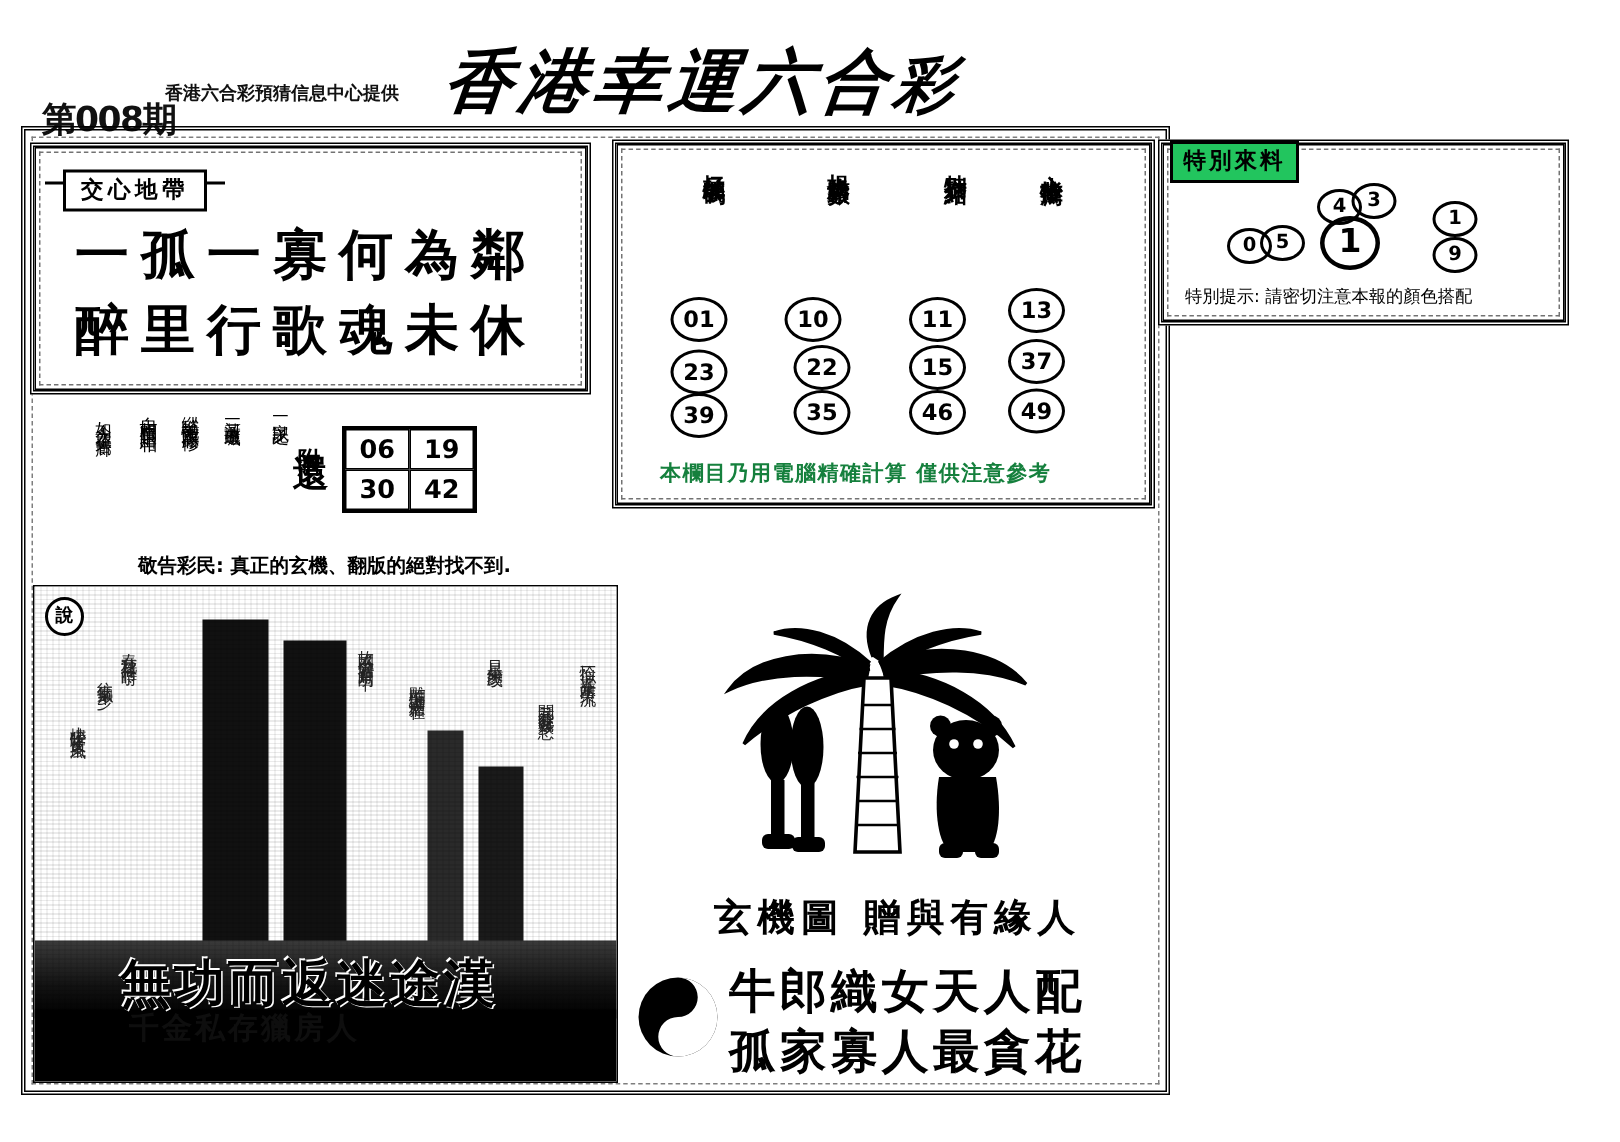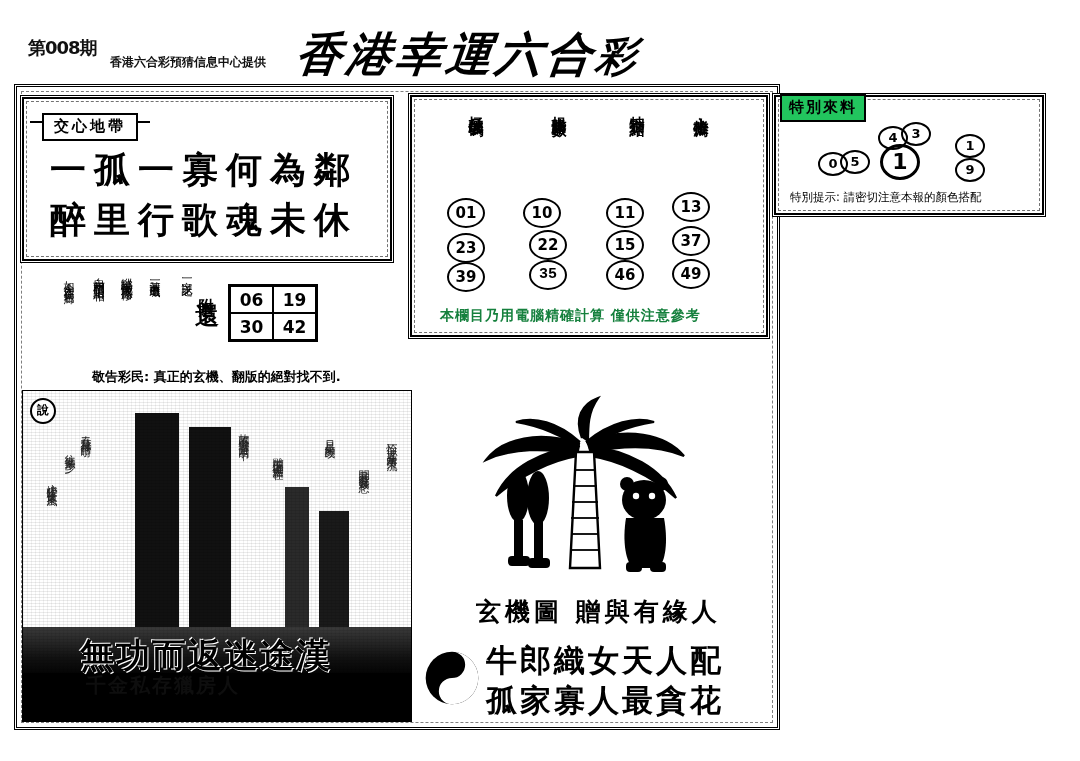--- a/index.html
+++ b/index.html
@@ -7,22 +7,22 @@
     width:1080px;height:761px;
     background:#fff;
     font-family:"DejaVu Sans","Liberation Sans",sans-serif;
     overflow:hidden;
     position:relative;
   }
   .page{position:absolute;left:0;top:0;width:1080px;height:761px;}
 
   
   .issue{
-    position:absolute;left:28px;top:36px;
-    font-size:18px;font-weight:bold;color:#111;
+    position:absolute;left:28px;top:64px;
+    font-size:23px;font-weight:bold;color:#111;
     letter-spacing:-1px;
   }
   .provider{
     position:absolute;left:110px;top:54px;
     font-size:12px;font-weight:bold;color:#111;
     letter-spacing:0px;
   }
   .masthead{
     position:absolute;left:296px;top:24px;
     font-size:46px;font-weight:bold;color:#000;
@@ -282,21 +282,21 @@
   <div class="num-circle" style="left:523px;top:198px;">10</div>
   <div class="num-circle" style="left:606px;top:198px;">11</div>
   <div class="num-circle" style="left:672px;top:192px;">13</div>
 
   <div class="num-circle" style="left:447px;top:233px;">23</div>
   <div class="num-circle" style="left:529px;top:230px;">22</div>
   <div class="num-circle" style="left:606px;top:230px;">15</div>
   <div class="num-circle" style="left:672px;top:226px;">37</div>
 
   <div class="num-circle" style="left:447px;top:262px;">39</div>
-  <div class="num-circle" style="left:529px;top:260px;font-family:Liberation Mono, monospace;">35</div>
+  <div class="num-circle" style="left:529px;top:260px;">35</div>
   <div class="num-circle" style="left:606px;top:260px;">46</div>
   <div class="num-circle" style="left:672px;top:259px;">49</div>
 
   <div class="foot-note">本欄目乃用電腦精確計算 僅供注意參考</div>
 
   <div class="ornate" id="special-box"></div>
   <div class="special-title">特別來料</div>
   <div class="sp-num sp-small" style="left:878px;top:126px;">4</div>
   <div class="sp-num sp-small" style="left:901px;top:122px;">3</div>
   <div class="sp-num sp-small" style="left:955px;top:134px;">1</div>

